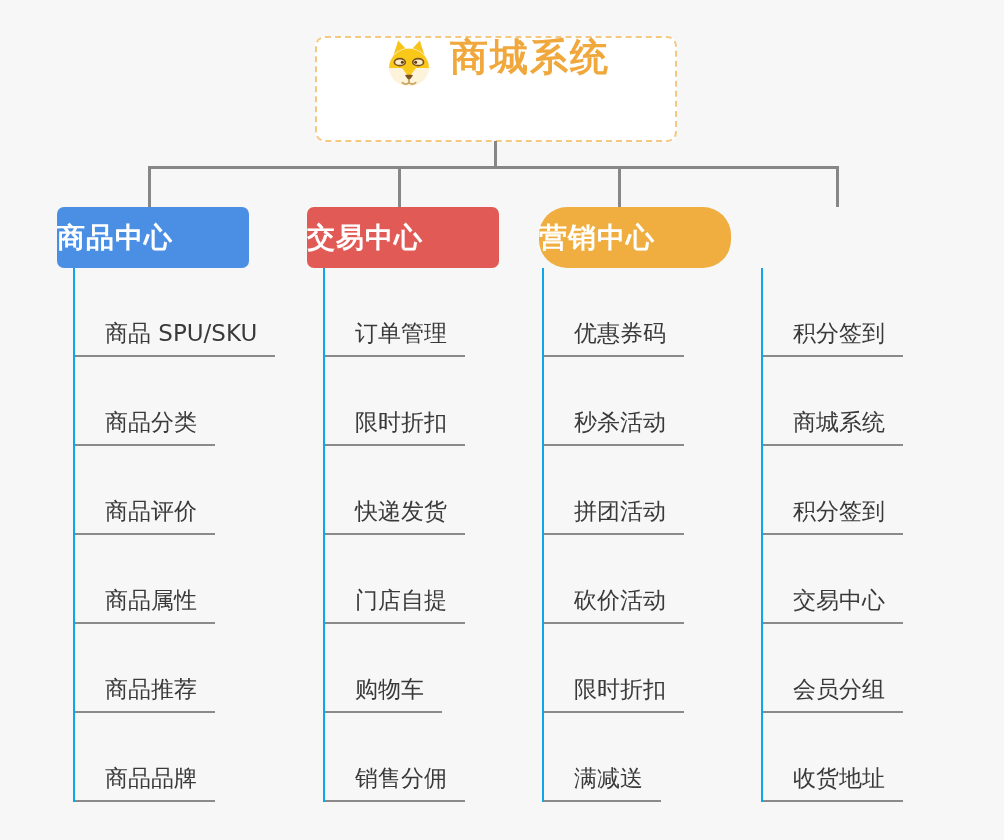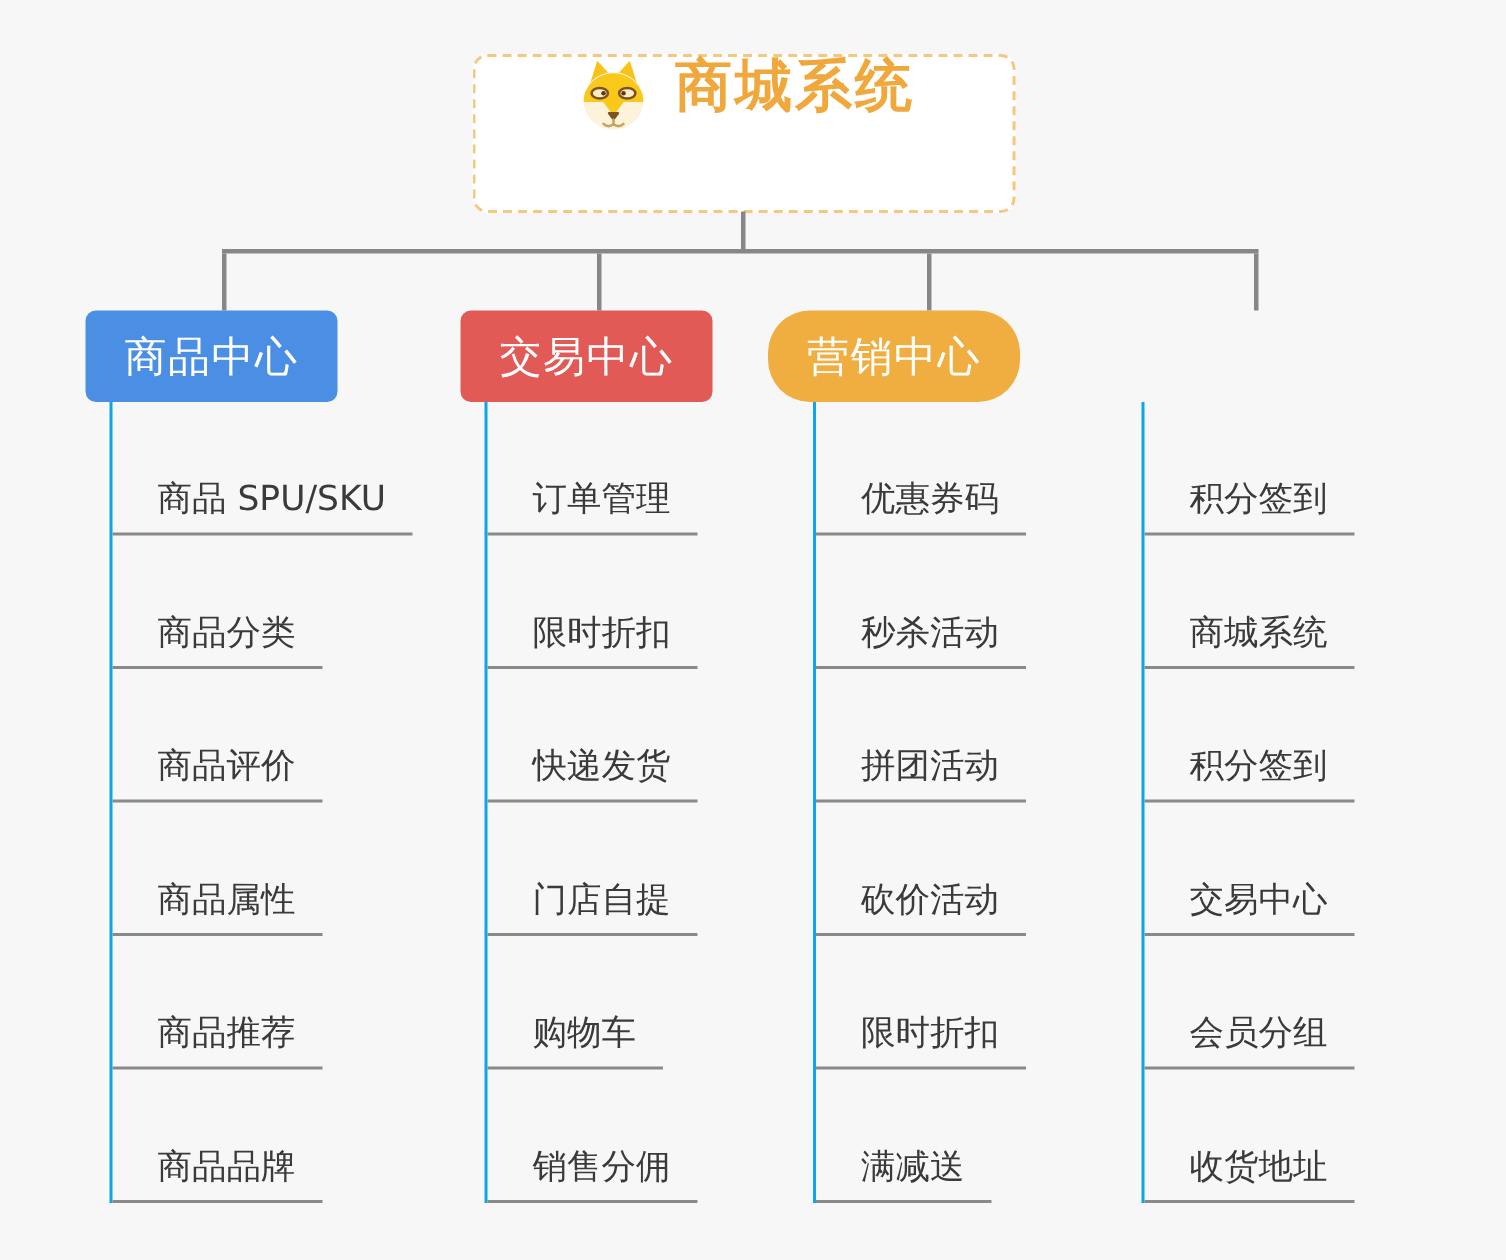--- a/index.html
+++ b/index.html
@@ -13,24 +13,24 @@
   .root-icon{width:54px;height:50px;flex:0 0 auto;}
 
   
   .line{position:absolute;background:#878787;}
   .stub{left:494px;top:141px;width:3px;height:27px;}
   .bus{left:148px;top:166px;width:691px;height:3px;}
   .drop{top:169px;width:3px;height:38px;}
   .drop.d0{left:148px;} .drop.d1{left:398px;} .drop.d2{left:618px;} .drop.d3{left:836px;}
 
   
-  .branch-header{position:absolute;top:207px;width:168px;height:61px;border-radius:7px;
-    display:flex;align-items:center;justify-content:center;color:#ffffff;font-size:28px;
-    font-weight:400;letter-spacing:1px;box-sizing:border-box;}
-  .h0{left:57px;} .h1{left:307px;} .h2{left:512px;border-radius:28px;} .h3{left:745px;}
+  .branch-header{position:absolute;top:207px;width:192px;height:61px;border-radius:7px;
+    display:flex;align-items:center;color:#ffffff;font-size:28px;
+    font-weight:700;letter-spacing:1px;box-sizing:border-box;}
+  .h0{left:57px;} .h1{left:307px;} .h2{left:539px;border-radius:28px;} .h3{left:745px;}
 
   
   .children{position:absolute;top:268px;border-left:2px solid #0ea5e9;}
   .c0{left:73px;} .c1{left:323px;} .c2{left:542px;} .c3{left:761px;}
   .child-row{height:89px;display:flex;align-items:flex-end;}
   .child-node{display:inline-block;white-space:nowrap;border-bottom:2px solid #8a8a8a;
     padding:0 18px 7px 30px;font-size:23px;color:#3a3a3a;line-height:1.2;}
 </style>
 </head>
 <body>

